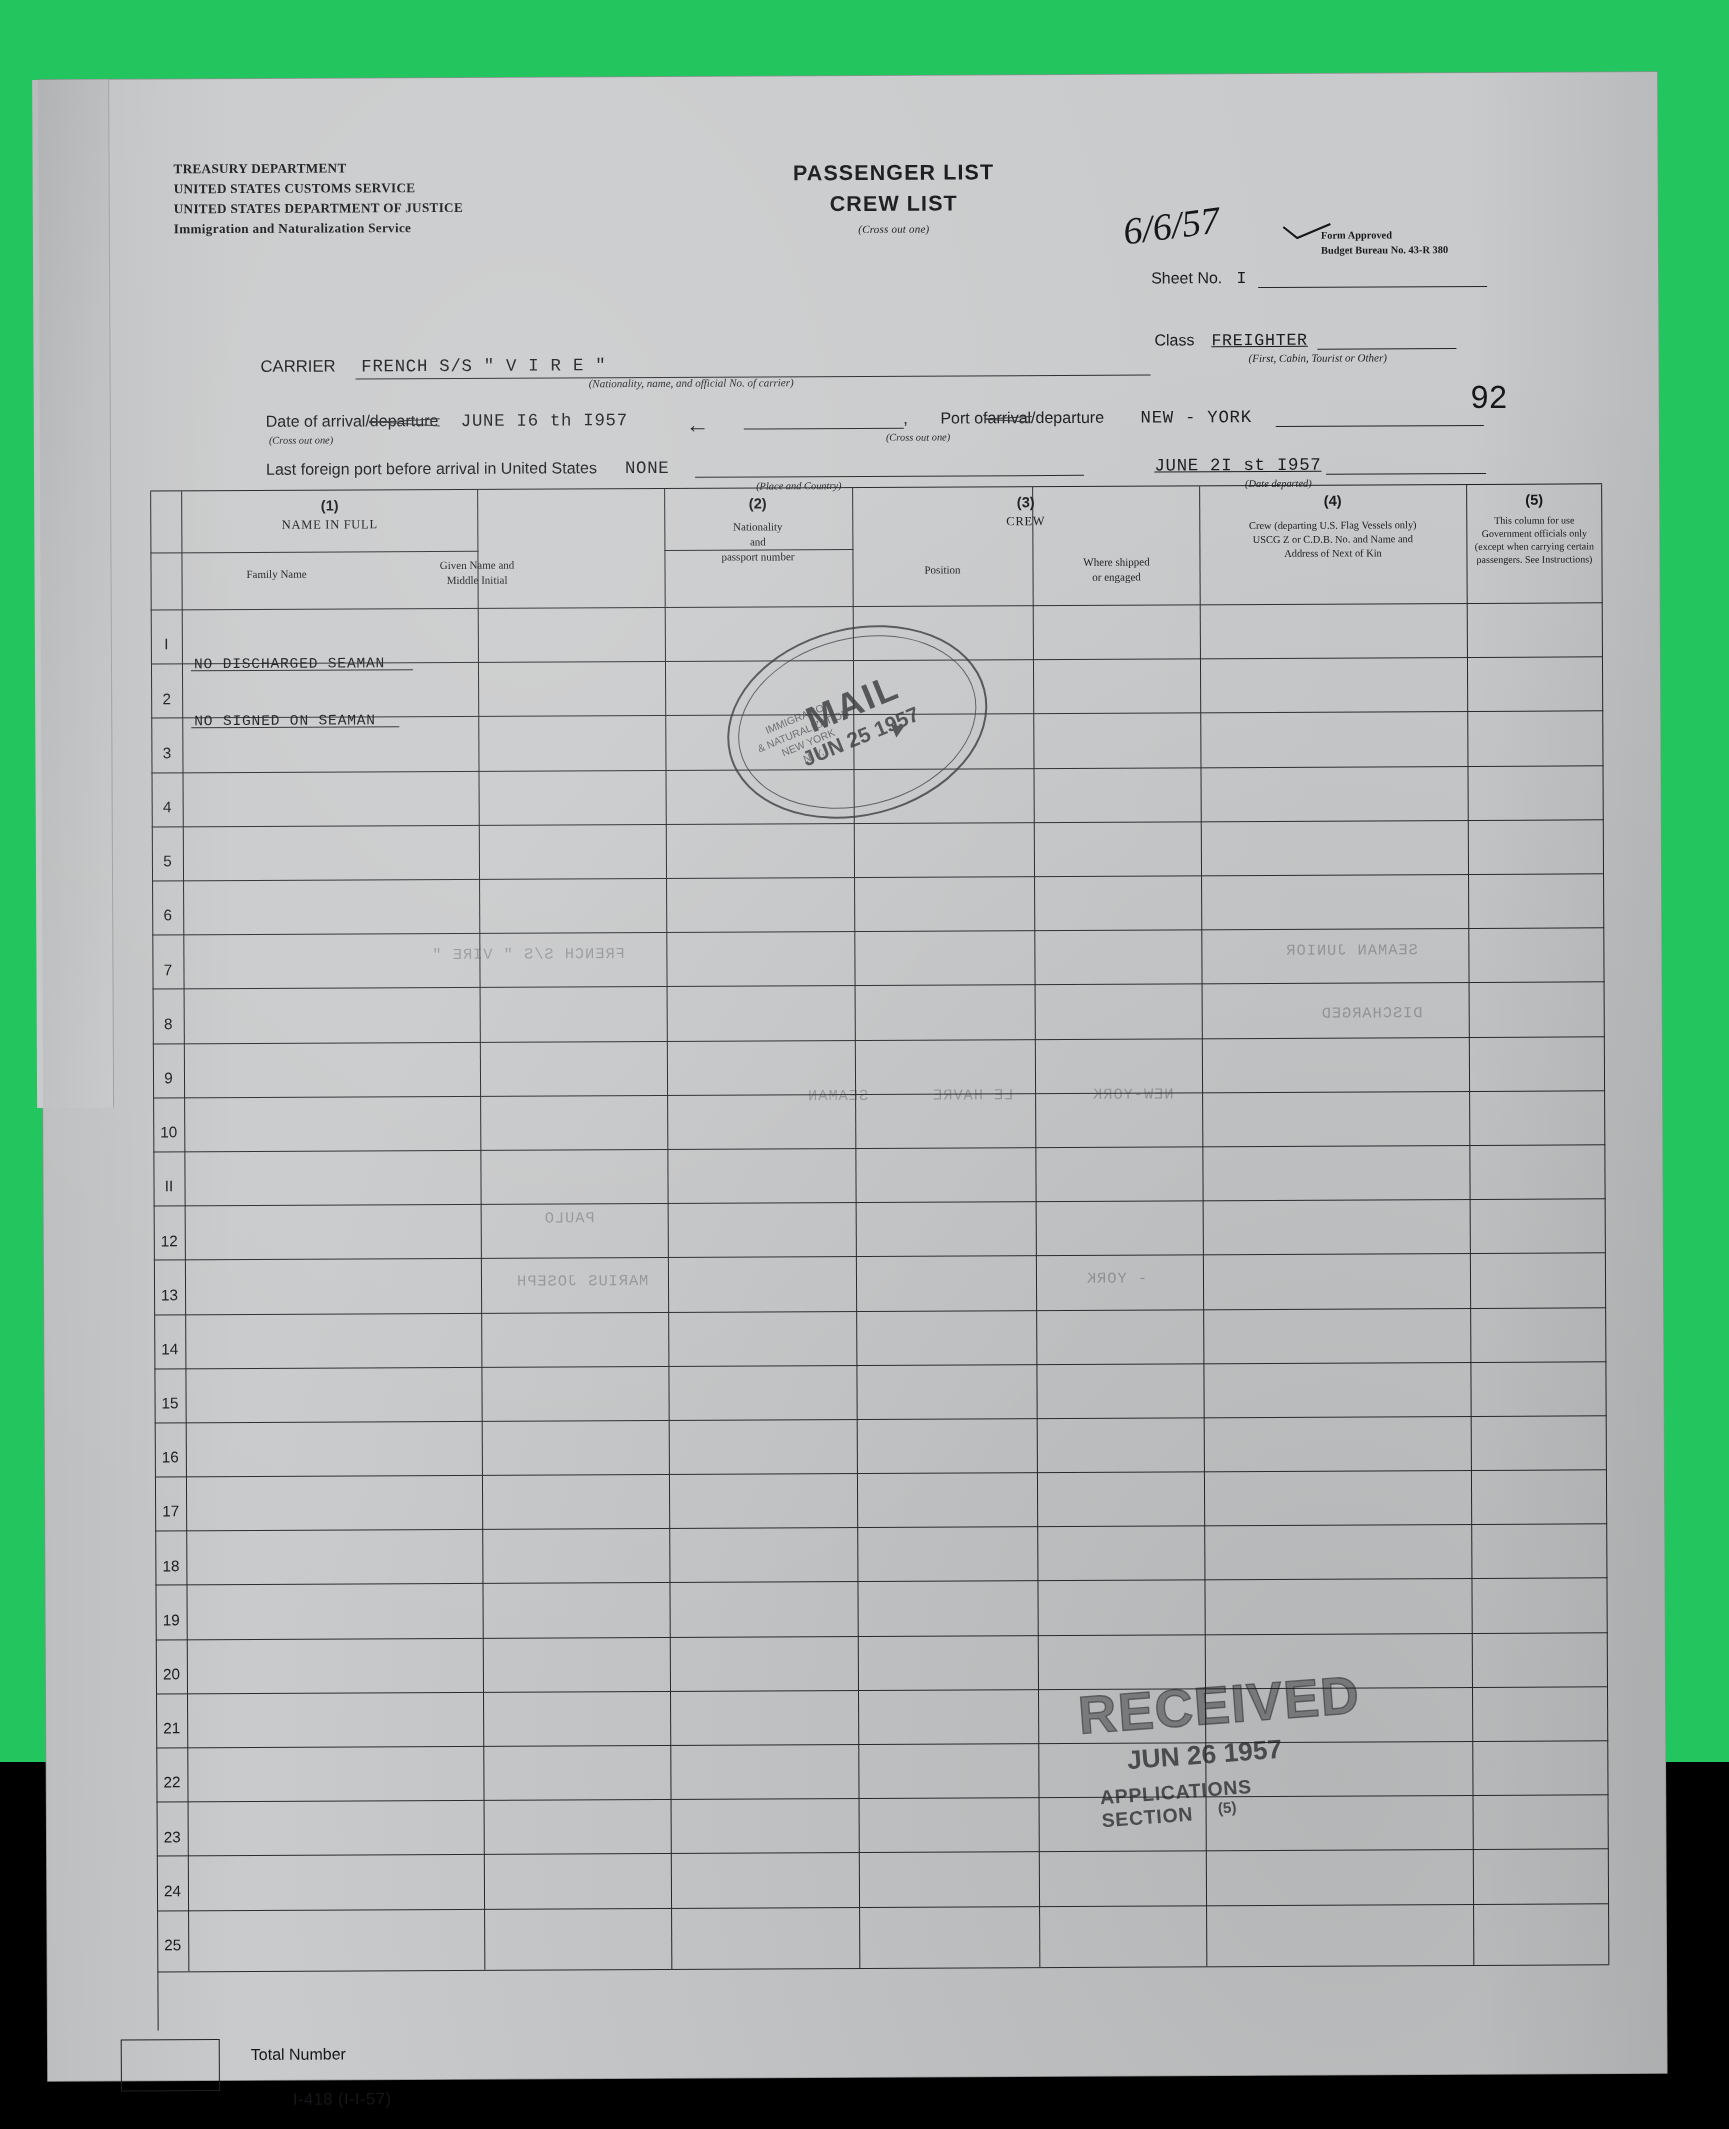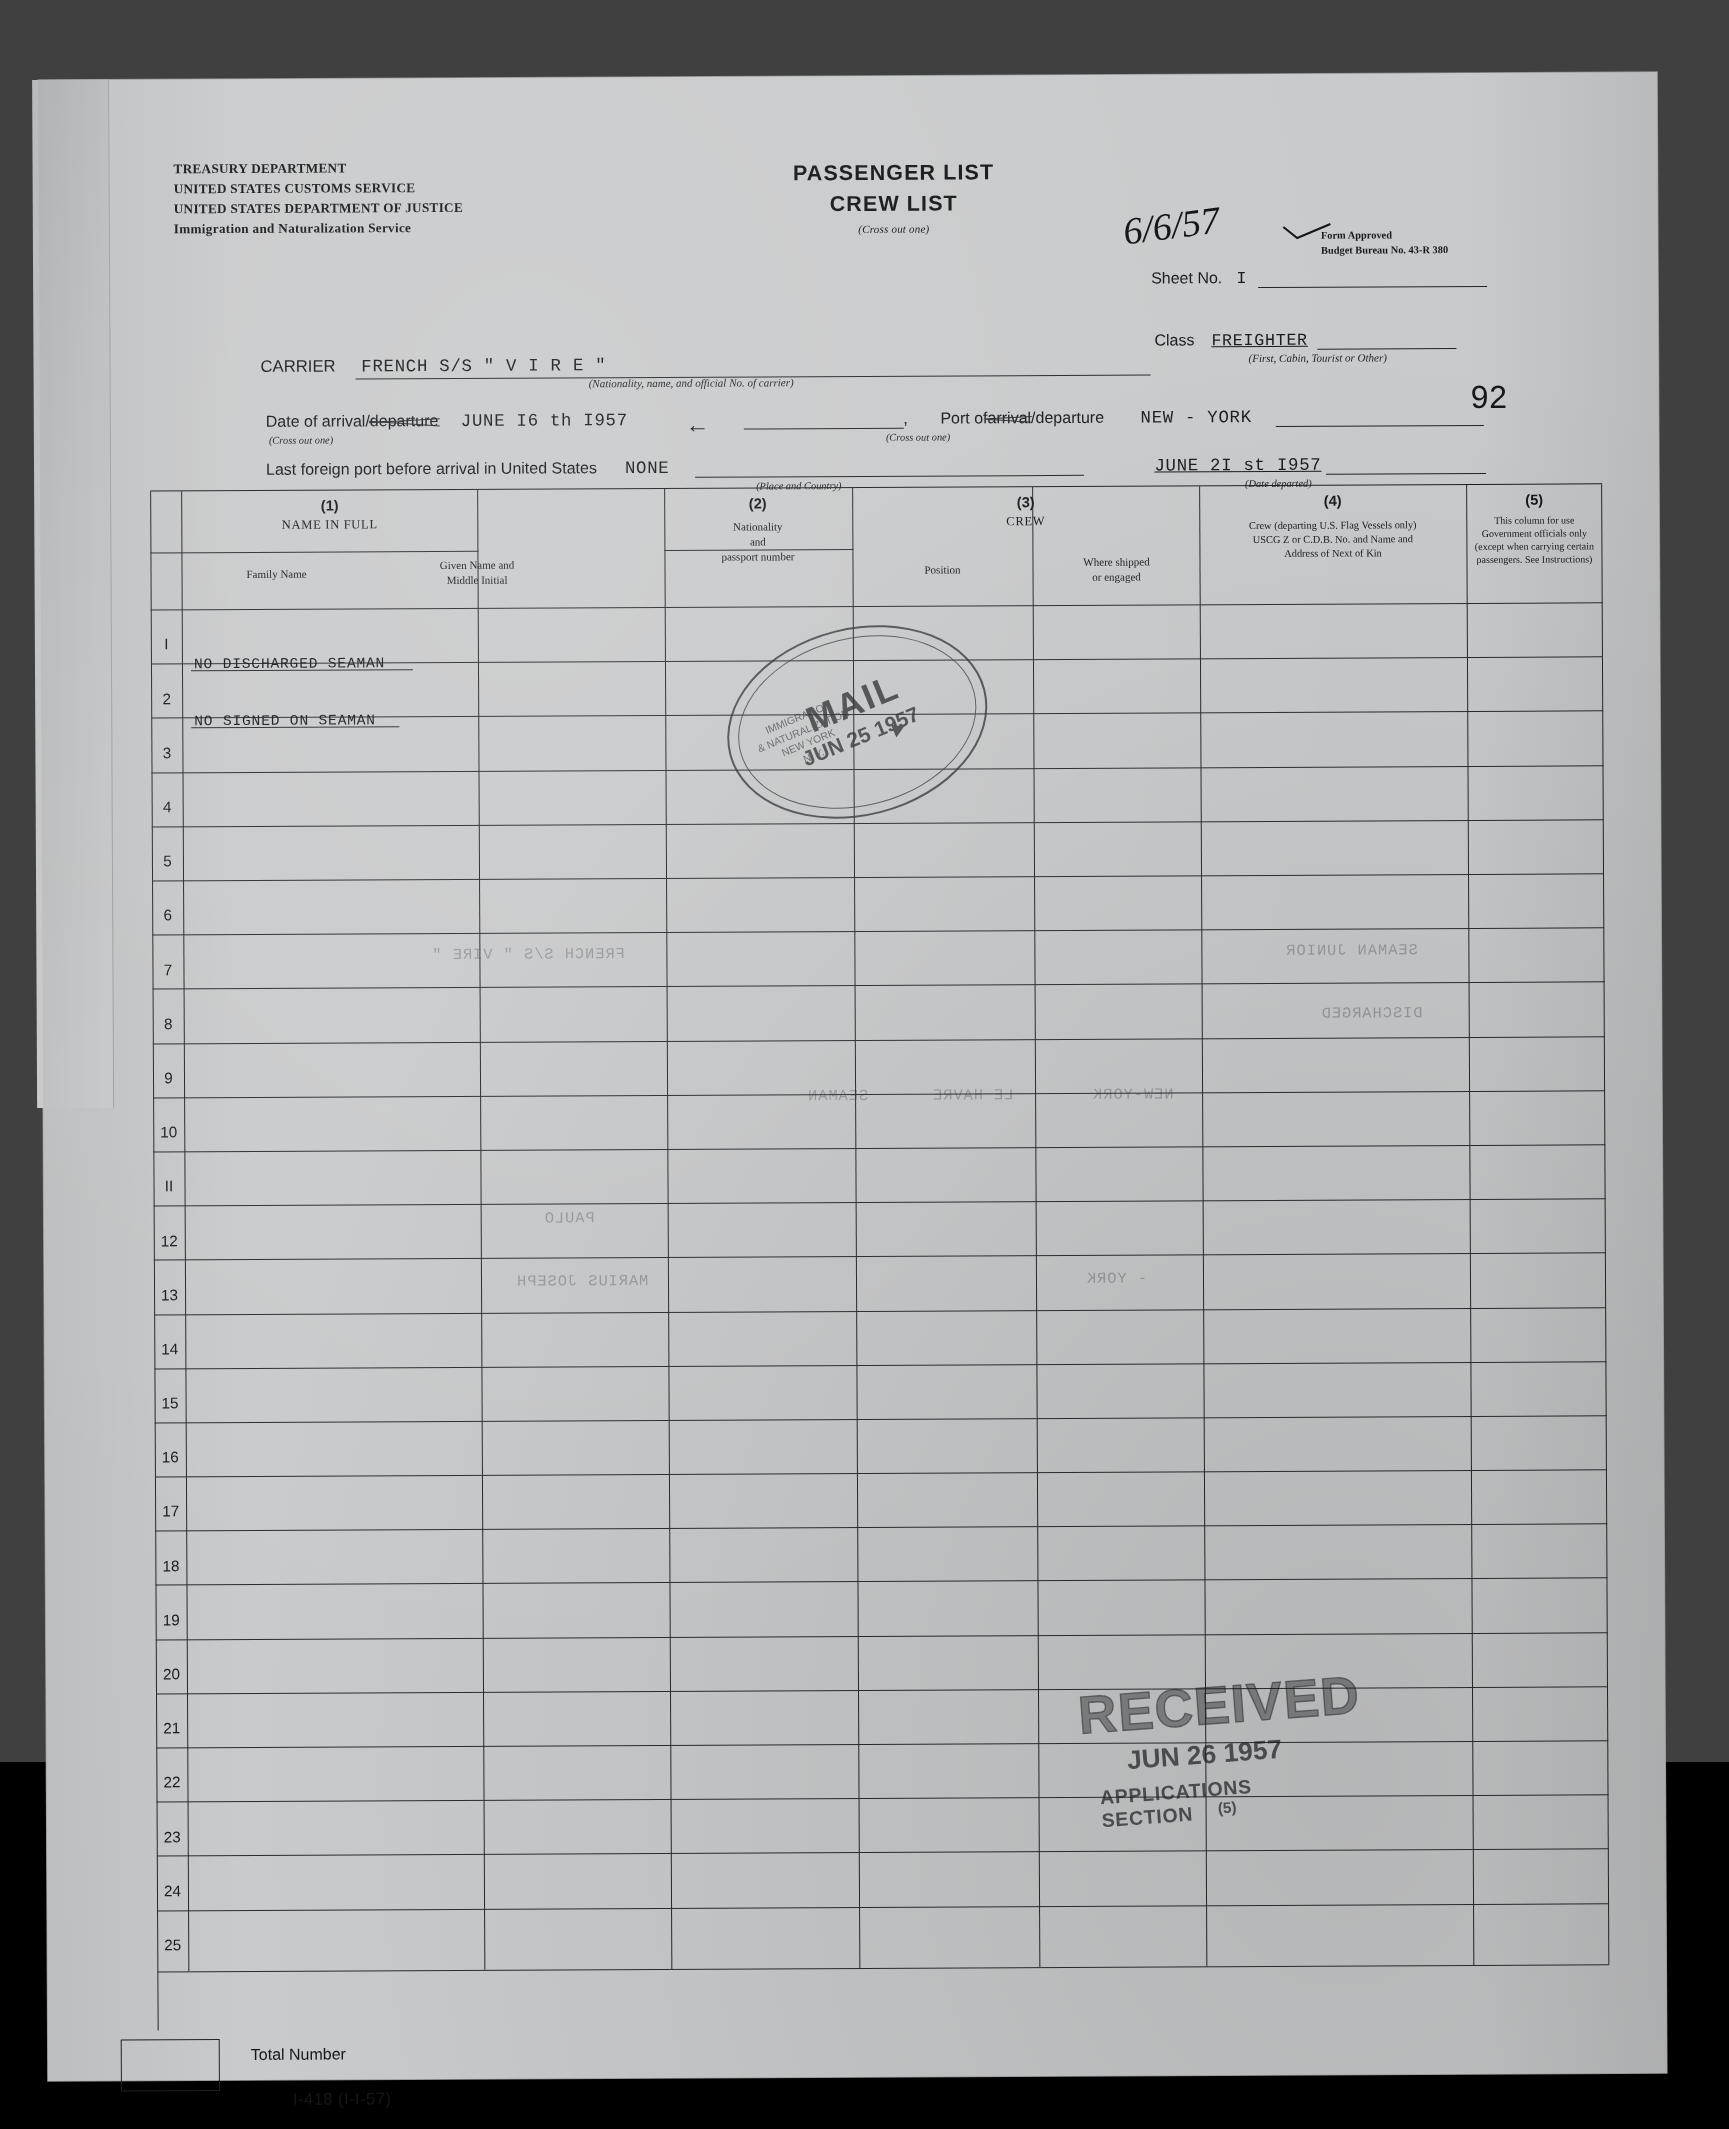--- a/index.html
+++ b/index.html
@@ -13,21 +13,21 @@
     overflow: hidden;
     font-family: "Liberation Serif", serif;
   }
 
   
   #scan {
     position: absolute;
     left: 0; top: 0;
     width: 1729px;
     height: 1762px;
-    background: #404040;
+    background: #22c55e;
   }
   #sheet {
     position: absolute;
     left: 43px;
     top: 76px;
     width: 1619px;
     height: 2001px;
     background: #c9cacb;
     box-shadow: 0 0 0 0.7px #8d8f90;
     transform: rotate(-0.28deg);

